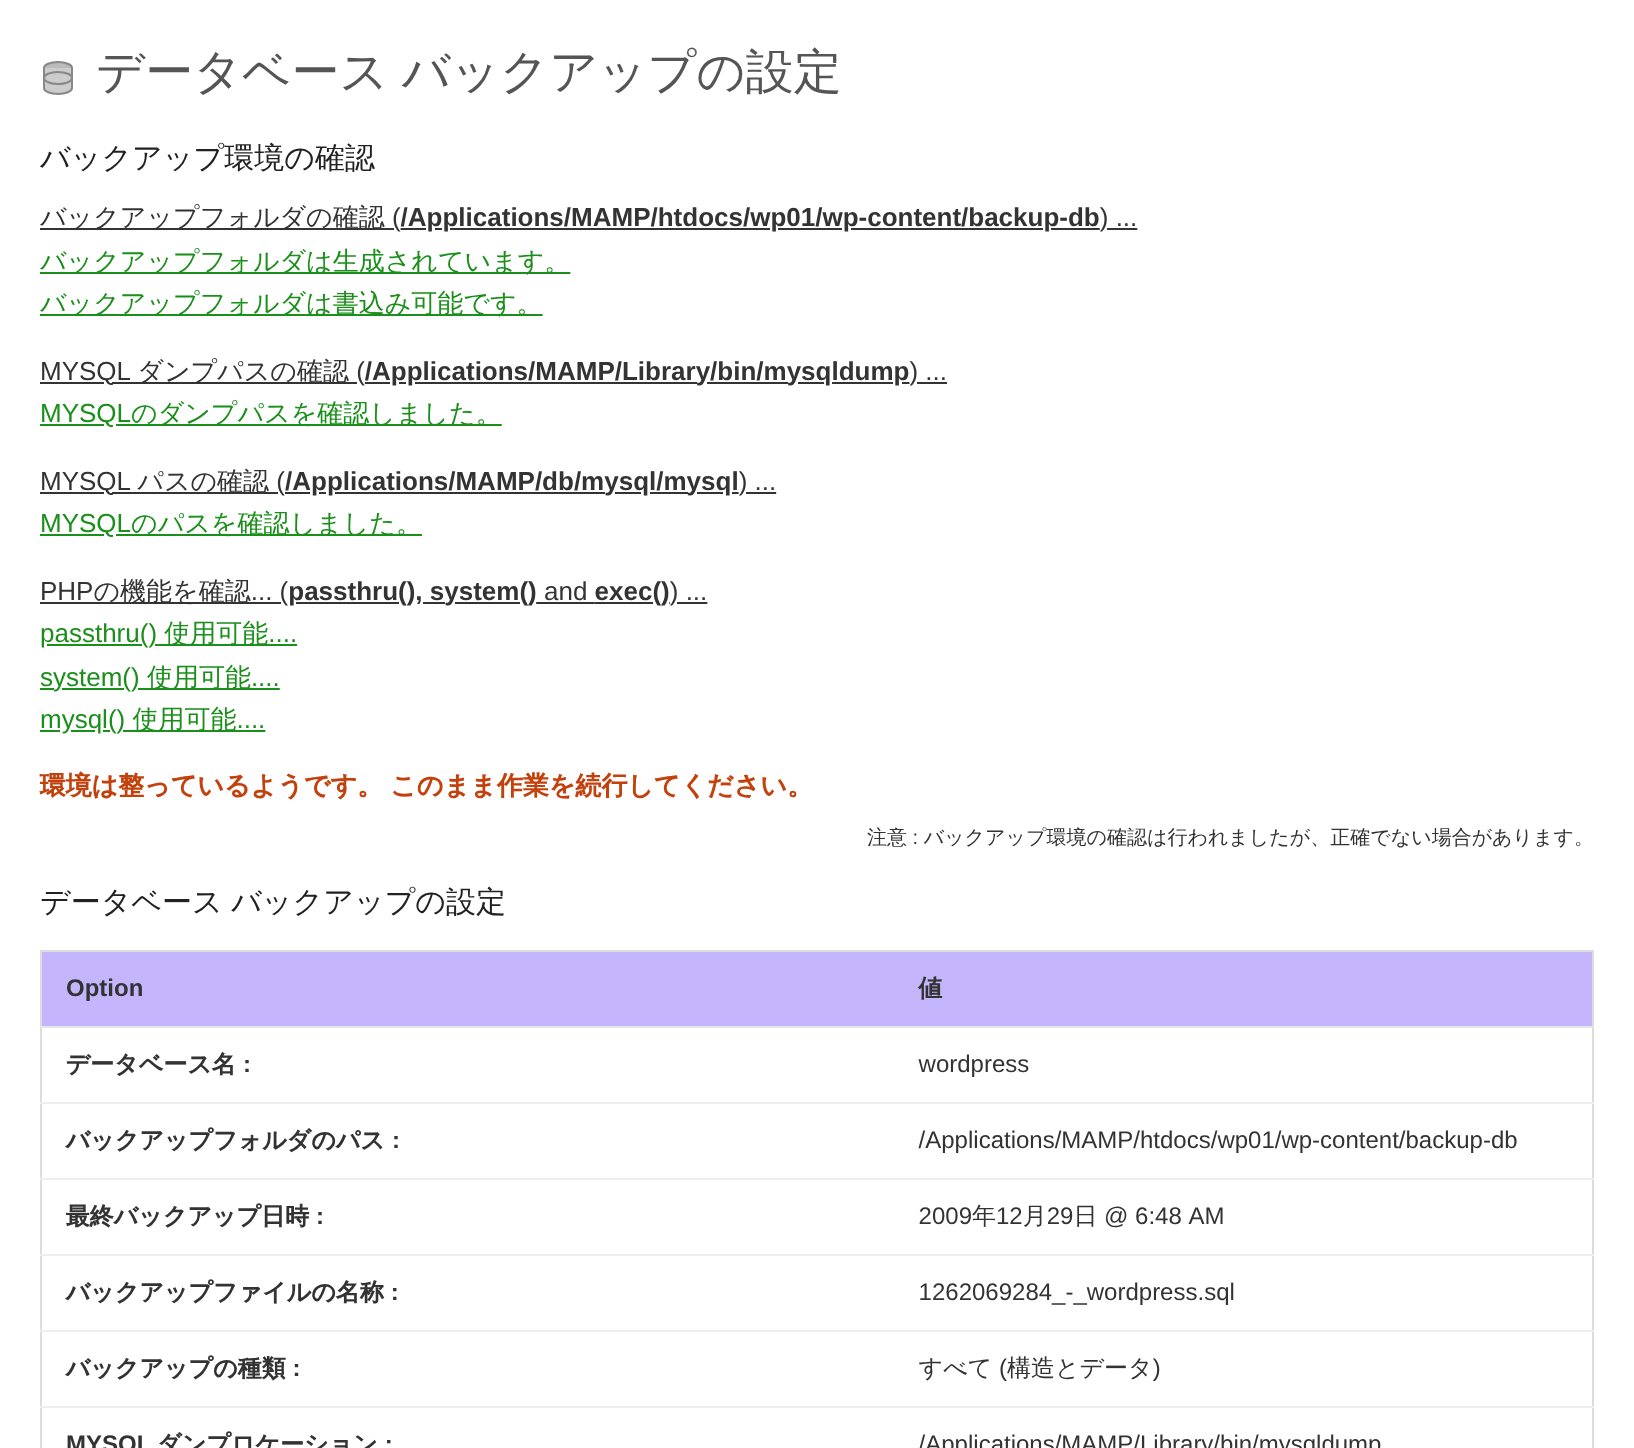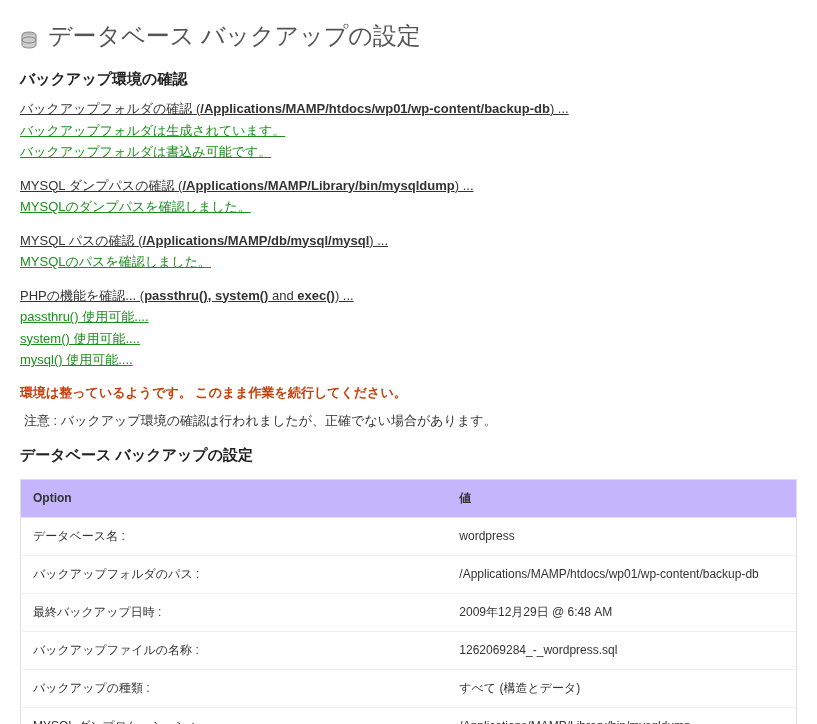--- a/index.html
+++ b/index.html
@@ -20,41 +20,42 @@
       align-items: center;
       gap: 10px;
     }
     h1 .db-icon {
       width: 18px;
       height: 18px;
       display: inline-block;
     }
     h2 {
       font-size: 15px;
-      font-weight: bold;
+      font-weight: normal;
       color: #222;
       margin: 14px 0 10px 0;
     }
     .check-line {
       font-size: 13px;
       line-height: 1.5;
       margin-bottom: 2px;
       text-decoration: underline;
     }
     .check-line .bold { font-weight: bold; }
     .ok { color: #1a8f1a; }
     .block { margin-bottom: 14px; }
     .env-summary {
       color: #c2410c;
       font-weight: bold;
       margin: 10px 0;
     }
     .note {
-      font-size: 13px;
-      margin: 10px 0 16px 4px;
+      font-size: 10px;
+      margin: 10px 0 16px 18px;
+      text-align: right;
     }
     table.settings {
       width: 100%;
       border-collapse: collapse;
       border: 1px solid #ddd;
       margin-top: 14px;
     }
     table.settings th {
       background: #c4b5fd;
       text-align: left;
@@ -63,21 +64,21 @@
       padding: 10px 12px;
       border-bottom: 1px solid #e5e5e5;
       color: #333;
     }
     table.settings td {
       padding: 10px 12px;
       border-bottom: 1px solid #eee;
       font-size: 12px;
       vertical-align: middle;
     }
-    table.settings td.label { font-weight: normal; width: 55%; }
+    table.settings td.label { font-weight: bold; width: 55%; }
     table.settings tr:last-child td { border-bottom: none; }
   </style>
 </head>
 <body>
 
 <h1>
   <span class="db-icon">
     <svg viewBox="0 0 18 18">
         <ellipse cx="9" cy="4" rx="7" ry="3" fill="#bbb" stroke="#888"></ellipse>
         <path d="M2 4v10c0 1.7 3.1 3 7 3s7-1.3 7-3V4" fill="#ccc" stroke="#888"></path>

